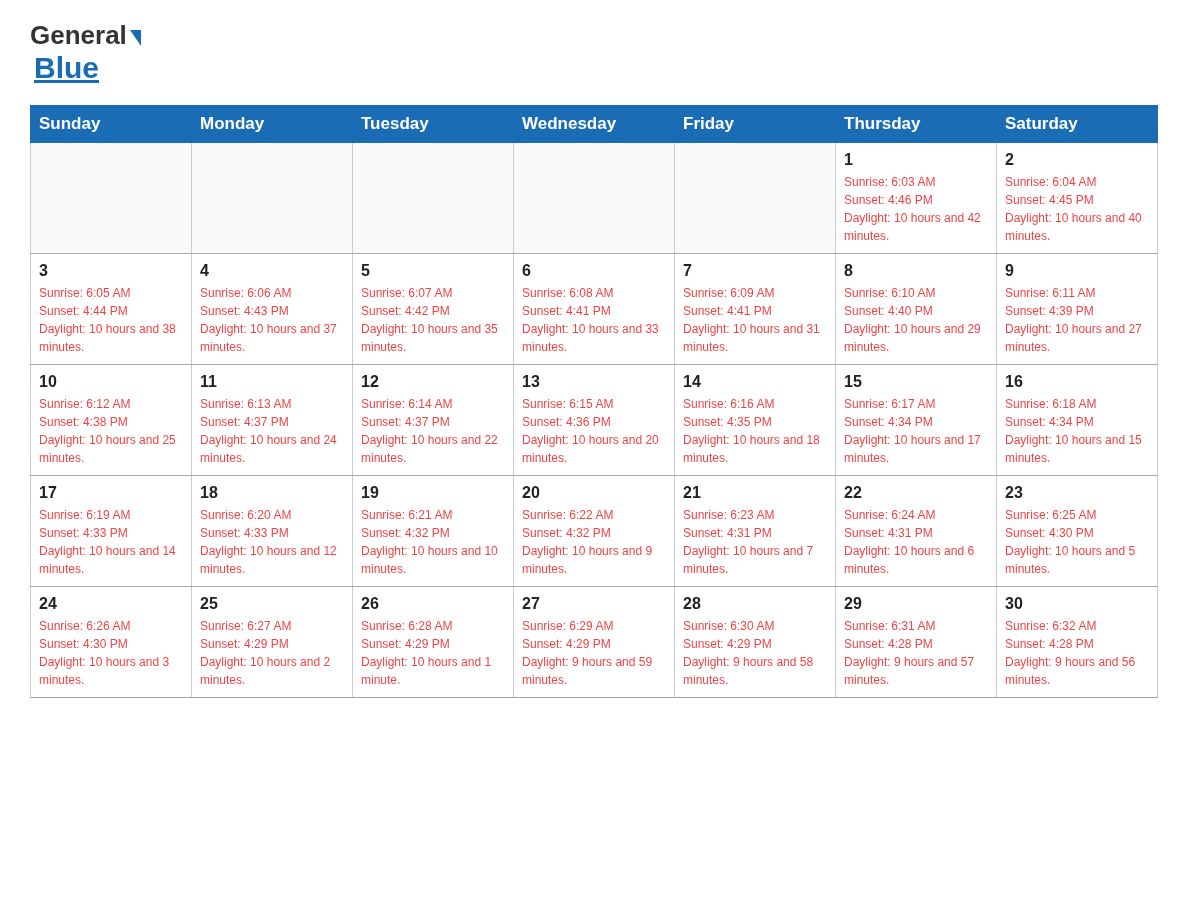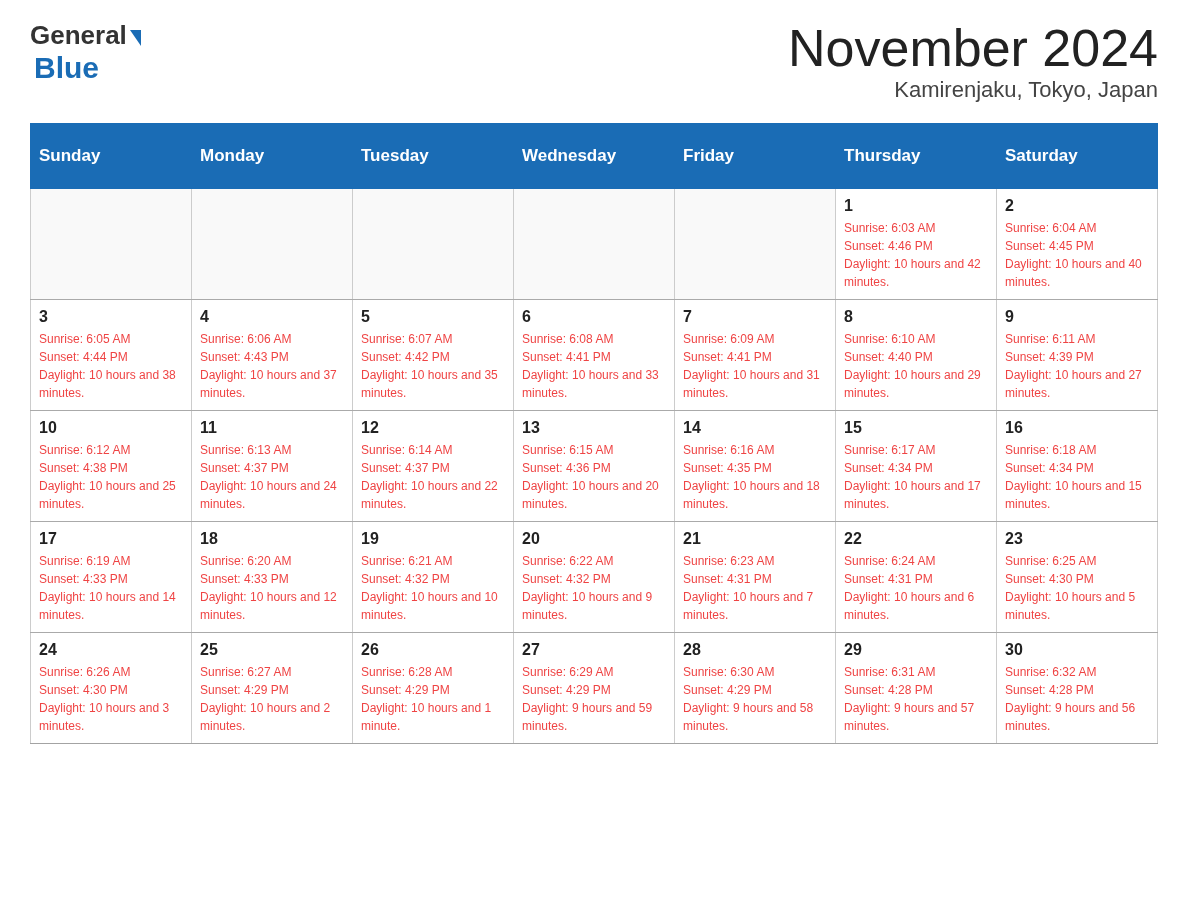--- a/index.html
+++ b/index.html
@@ -36,21 +36,21 @@
       font-weight: 400;
     }
     .calendar {
       width: 100%;
       border-collapse: collapse;
       border: 1px solid #aaa;
     }
     .calendar th {
       background-color: #1a6cb5;
       color: #fff;
-      padding: 22px 8px;
+      padding: 8px 8px;
       text-align: left;
       font-size: 17px;
       font-weight: 600;
       border: 1px solid #1a6cb5;
     }
     .calendar td {
       vertical-align: top;
       padding: 8px;
       border: 1px solid #ccc;
       width: 14.28%;
@@ -81,25 +81,21 @@
   </style>
 </head>
 <body>
 
 <div class="header">
   <div class="logo">
     <div style="display:flex; align-items:center;">
       <span style="font-size:26px; font-weight:bold; color:#333; font-family:Arial;">General</span>
       <span style="display:inline-block; width:0; height:0; border-left:11px solid transparent; border-right:0px solid transparent; border-top:16px solid #1a6cb5; margin-left:3px; margin-bottom:-4px;"></span>
     </div>
-    <span style="font-size:30px; font-weight:bold; color:#1a6cb5; font-family:Arial; margin-left:4px;">Blue</span>
-  </div>
-  <div class="title-section">
-    <div class="month-title">November 2024</div>
-    <div class="location-title">Kamirenjaku, Tokyo, Japan</div>
+    <span style="font-size:30px; font-weight:bold; color:#1a6cb5; font-family:Arial; margin-left:4px;text-decoration:underline;">Blue</span>
   </div>
 </div>
 
 <table class="calendar">
   <thead>
     <tr>
     <th>Sunday</th>
         <th>Monday</th>
         <th>Tuesday</th>
         <th>Wednesday</th>

